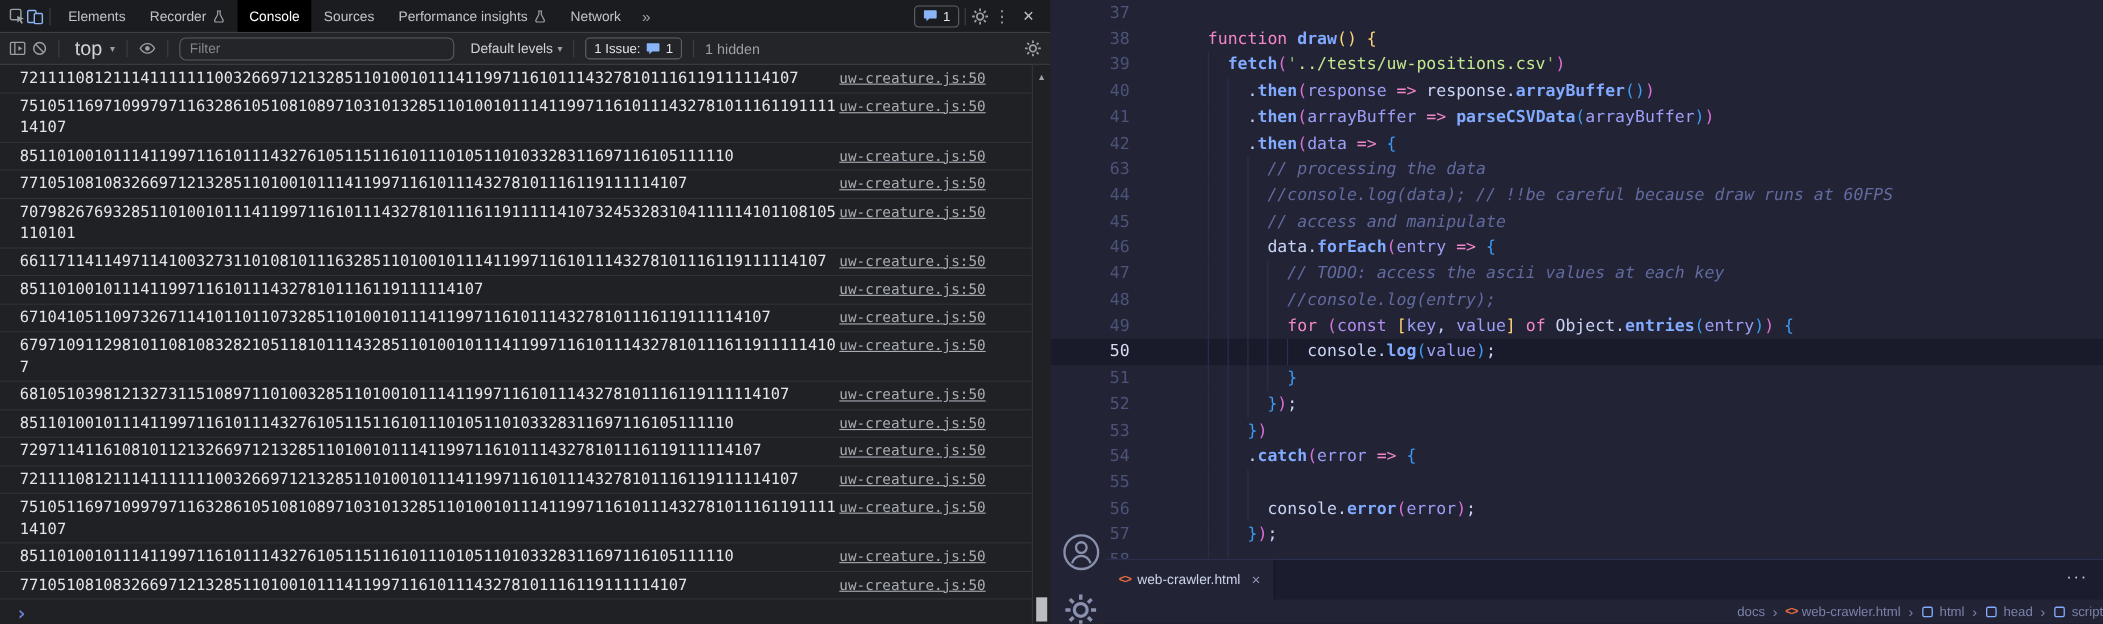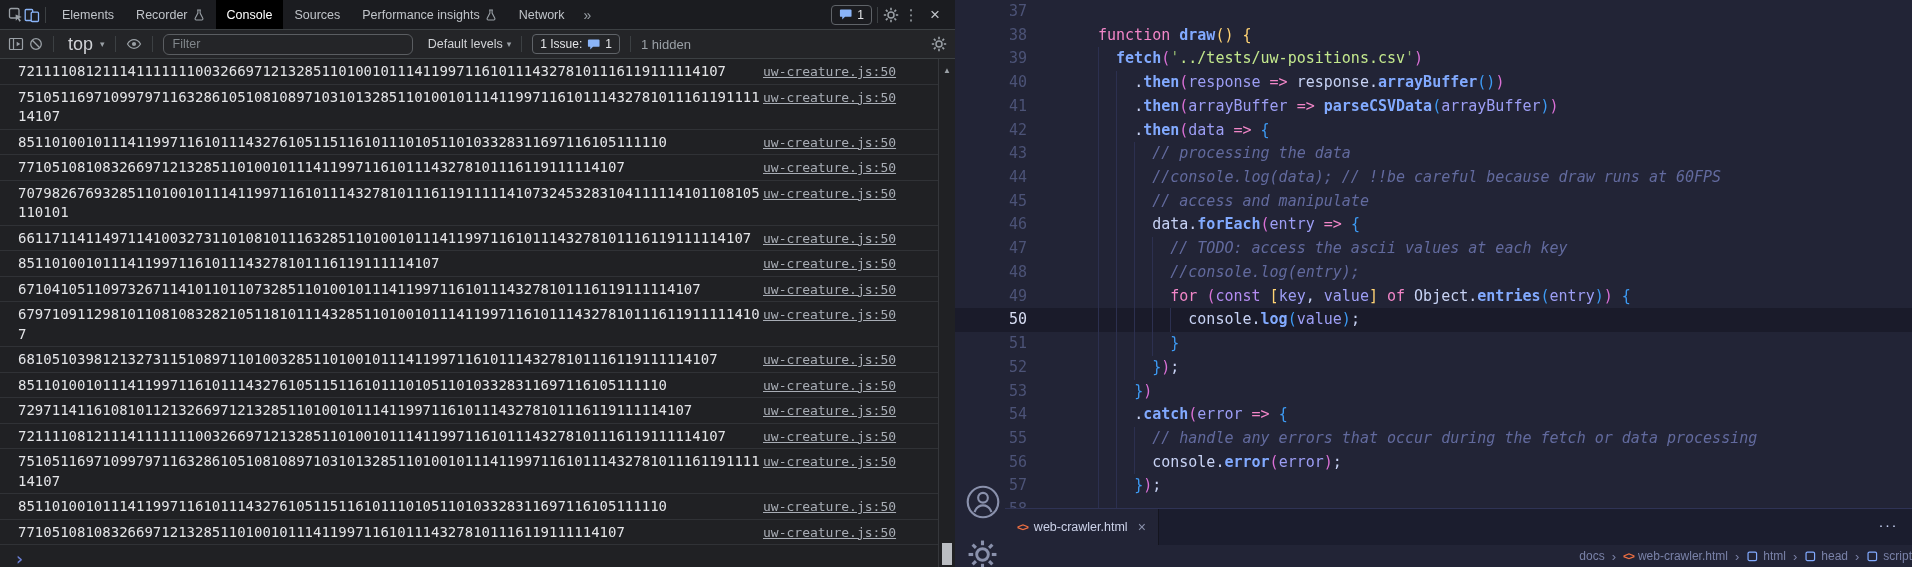--- a/index.html
+++ b/index.html
@@ -305,21 +305,21 @@
       </div>
       <div class="code-line">
         <div class="gutter">41</div>
         <div class="line-code"><span class="iguide" style="left: 25px;"></span><span class="iguide" style="left: 43.06px;"></span><span class="tk-pl">    </span><span class="tk-pl">.</span><span class="tk-fn">then</span><span class="tk-b2">(</span><span class="tk-vr">arrayBuffer</span><span class="tk-pl"> </span><span class="tk-op">=&gt;</span><span class="tk-pl"> </span><span class="tk-fn">parseCSVData</span><span class="tk-b3">(</span><span class="tk-vr">arrayBuffer</span><span class="tk-b3">)</span><span class="tk-b2">)</span></div>
       </div>
       <div class="code-line">
         <div class="gutter">42</div>
         <div class="line-code"><span class="iguide" style="left: 25px;"></span><span class="iguide" style="left: 43.06px;"></span><span class="tk-pl">    </span><span class="tk-pl">.</span><span class="tk-fn">then</span><span class="tk-b2">(</span><span class="tk-vr">data</span><span class="tk-pl"> </span><span class="tk-op">=&gt;</span><span class="tk-pl"> </span><span class="tk-b3">{</span></div>
       </div>
       <div class="code-line">
-        <div class="gutter">43</div>
+        <div class="gutter">63</div>
         <div class="line-code"><span class="iguide" style="left: 25px;"></span><span class="iguide" style="left: 43.06px;"></span><span class="iguide" style="left: 61.12px;"></span><span class="tk-pl">      </span><span class="tk-cm">// processing the data</span></div>
       </div>
       <div class="code-line">
         <div class="gutter">44</div>
         <div class="line-code"><span class="iguide" style="left: 25px;"></span><span class="iguide" style="left: 43.06px;"></span><span class="iguide" style="left: 61.12px;"></span><span class="tk-pl">      </span><span class="tk-cm">//console.log(data); // !!be careful because draw runs at 60FPS</span></div>
       </div>
       <div class="code-line">
         <div class="gutter">45</div>
         <div class="line-code"><span class="iguide" style="left: 25px;"></span><span class="iguide" style="left: 43.06px;"></span><span class="iguide" style="left: 61.12px;"></span><span class="tk-pl">      </span><span class="tk-cm">// access and manipulate</span></div>
       </div>
@@ -354,21 +354,21 @@
       <div class="code-line">
         <div class="gutter">53</div>
         <div class="line-code"><span class="iguide" style="left: 25px;"></span><span class="iguide" style="left: 43.06px;"></span><span class="tk-pl">    </span><span class="tk-b3">}</span><span class="tk-b2">)</span></div>
       </div>
       <div class="code-line">
         <div class="gutter">54</div>
         <div class="line-code"><span class="iguide" style="left: 25px;"></span><span class="iguide" style="left: 43.06px;"></span><span class="tk-pl">    </span><span class="tk-pl">.</span><span class="tk-fn">catch</span><span class="tk-b2">(</span><span class="tk-vr">error</span><span class="tk-pl"> </span><span class="tk-op">=&gt;</span><span class="tk-pl"> </span><span class="tk-b3">{</span></div>
       </div>
       <div class="code-line">
         <div class="gutter">55</div>
-        <div class="line-code"><span class="iguide" style="left: 25px;"></span><span class="iguide" style="left: 43.06px;"></span><span class="iguide" style="left: 61.12px;"></span><span class="tk-pl">      </span><span class="tk-cm">// handle any errors that occur during the fetch or data processing</span></div>
+        <div class="line-code"><span class="iguide" style="left: 25px;"></span><span class="iguide" style="left: 43.06px;"></span><span class="iguide" style="left: 61.12px;"></span><span class="tk-pl">      </span></div>
       </div>
       <div class="code-line">
         <div class="gutter">56</div>
         <div class="line-code"><span class="iguide" style="left: 25px;"></span><span class="iguide" style="left: 43.06px;"></span><span class="iguide" style="left: 61.12px;"></span><span class="tk-pl">      </span><span class="tk-pl">console</span><span class="tk-pl">.</span><span class="tk-fn">error</span><span class="tk-b2">(</span><span class="tk-vr">error</span><span class="tk-b2">)</span><span class="tk-pl">;</span></div>
       </div>
       <div class="code-line">
         <div class="gutter">57</div>
         <div class="line-code"><span class="iguide" style="left: 25px;"></span><span class="iguide" style="left: 43.06px;"></span><span class="tk-pl">    </span><span class="tk-b3">}</span><span class="tk-b2">)</span><span class="tk-pl">;</span></div>
       </div>
       <div class="code-line">

